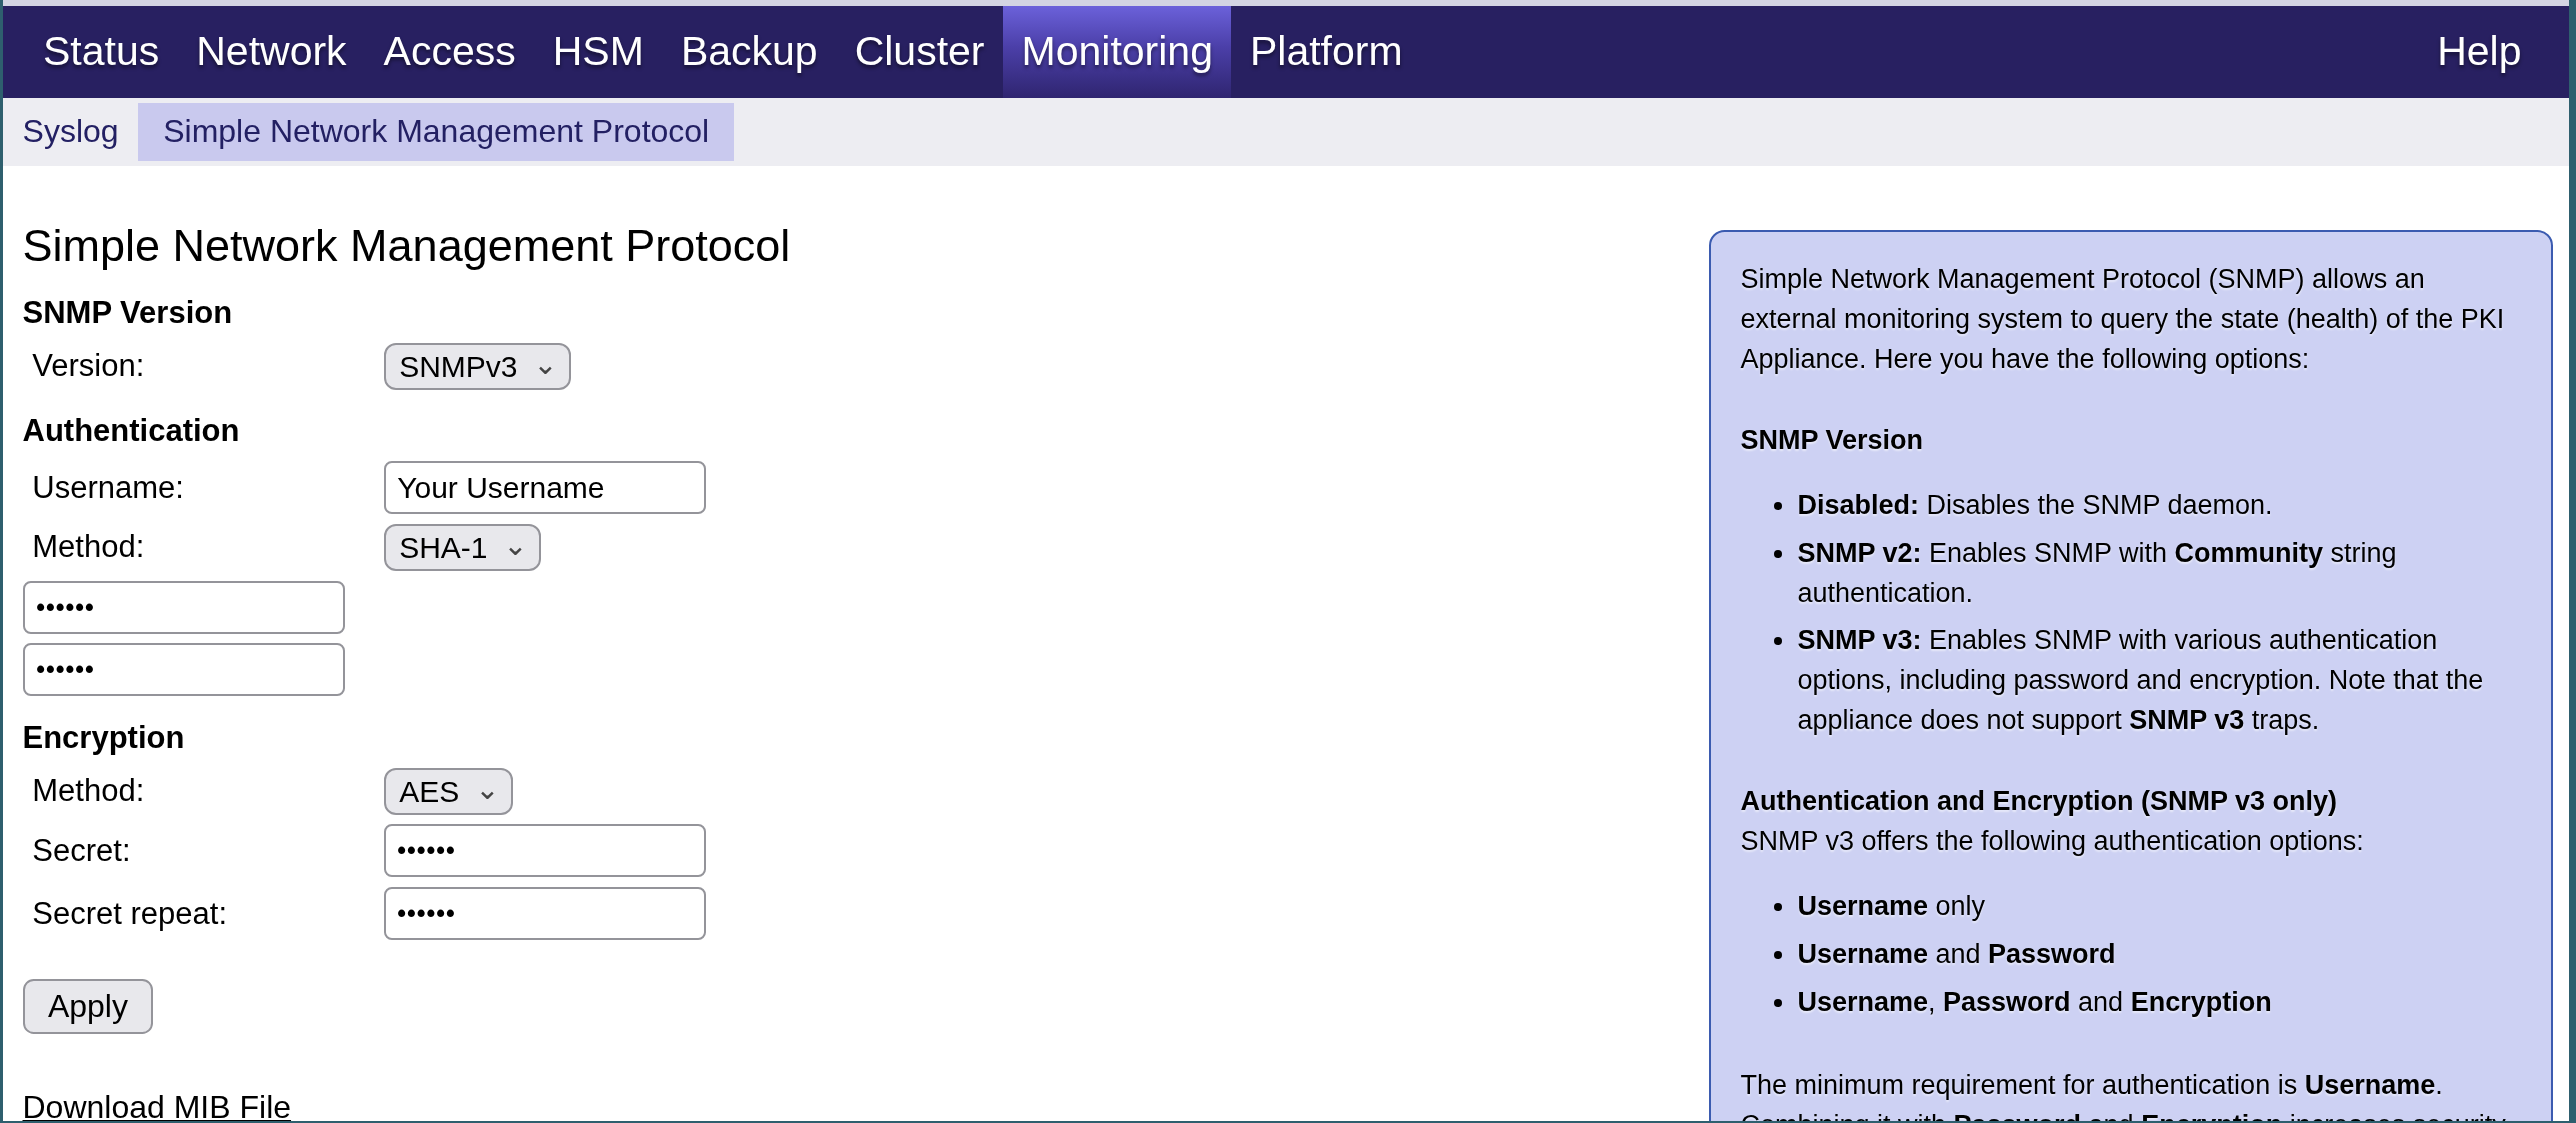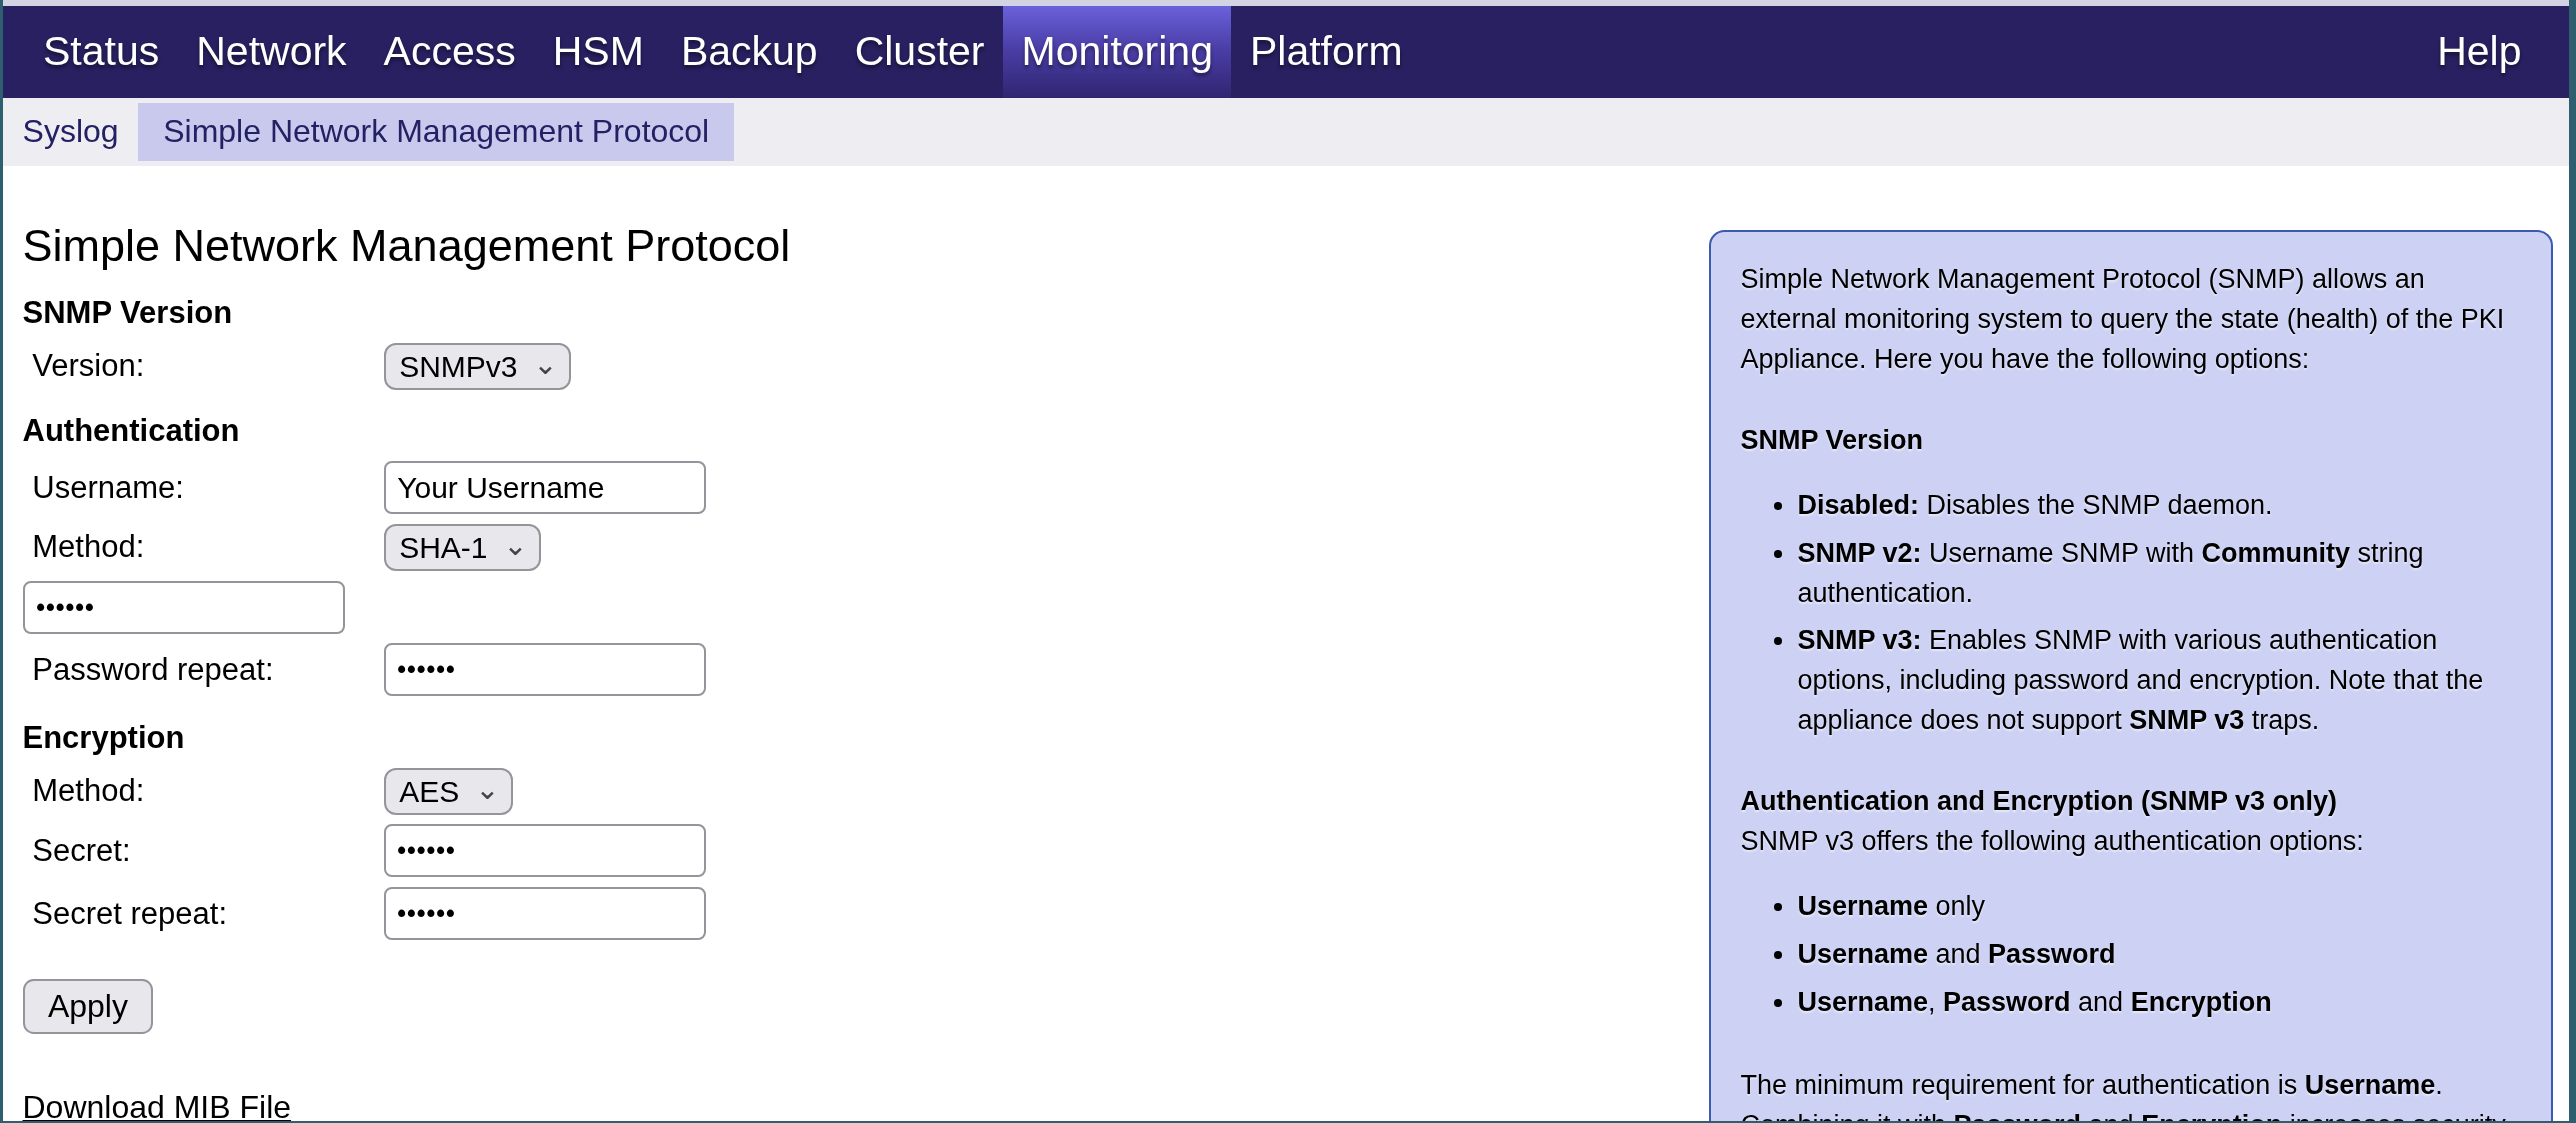--- a/index.html
+++ b/index.html
@@ -152,21 +152,20 @@
         <select>
           <option>SHA-1</option>
         </select>
         <span class="chev">⌄</span>
       </span>
     </div>
     <div class="frow">
       <input class="tx pw" type="text" value="••••••" style="">
     </div>
     <div class="frow">
-      <span class="flabel">Password repeat:</span>
       <input class="tx pw" type="text" value="••••••" style="">
     </div>
 
     <h3>Encryption</h3>
     <div class="frow">
       <span class="flabel">Method:</span>
       <span class="selwrap">
         <select>
           <option>AES</option>
         </select>
@@ -186,21 +185,21 @@
     <br>
     <a class="dl-link">Download MIB File</a>
   </div>
 
   <div class="help">
     <p>Simple Network Management Protocol (SNMP) allows an external monitoring system to query the state (health) of the PKI Appliance. Here you have the following options:</p>
 
     <p class="hp-heading">SNMP Version</p>
     <ul>
       <li><b>Disabled:</b><span> Disables the SNMP daemon.</span></li>
-      <li><b>SNMP v2:</b><span> Username SNMP with </span><b>Community</b><span> string authentication.</span></li>
+      <li><b>SNMP v2:</b><span> Enables SNMP with </span><b>Community</b><span> string authentication.</span></li>
       <li><b>SNMP v3:</b><span> Enables SNMP with various authentication options, including password and encryption. Note that the appliance does not support </span><b>SNMP v3</b><span> traps.</span></li>
     </ul>
 
     <p class="hp-heading">Authentication and Encryption (SNMP v3 only)</p>
     <p>SNMP v3 offers the following authentication options:</p>
     <ul>
       <li><b>Username</b><span> only</span></li>
       <li><b>Username</b><span> and </span><b>Password</b></li>
       <li><b>Username</b><span>, </span><b>Password</b><span> and </span><b>Encryption</b></li>
     </ul>

